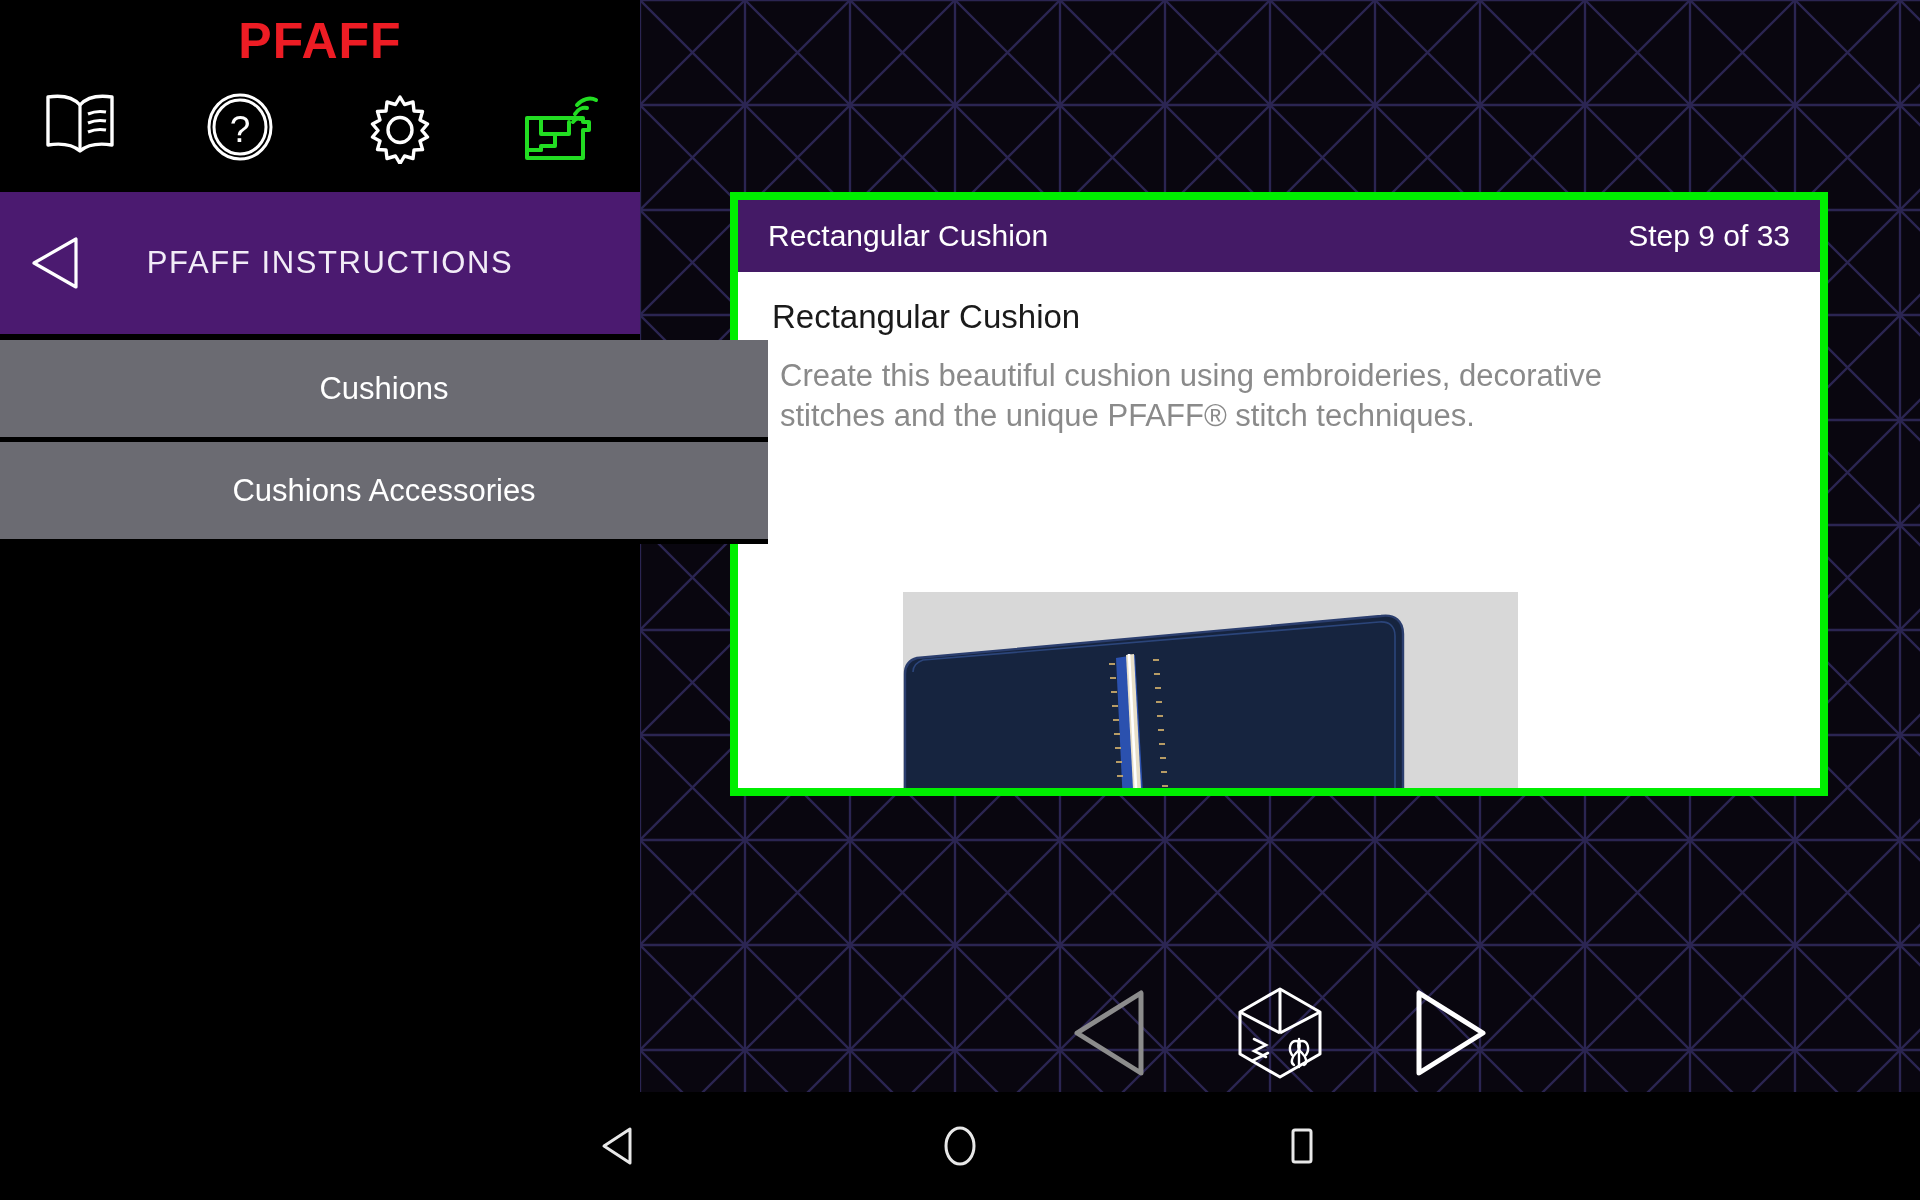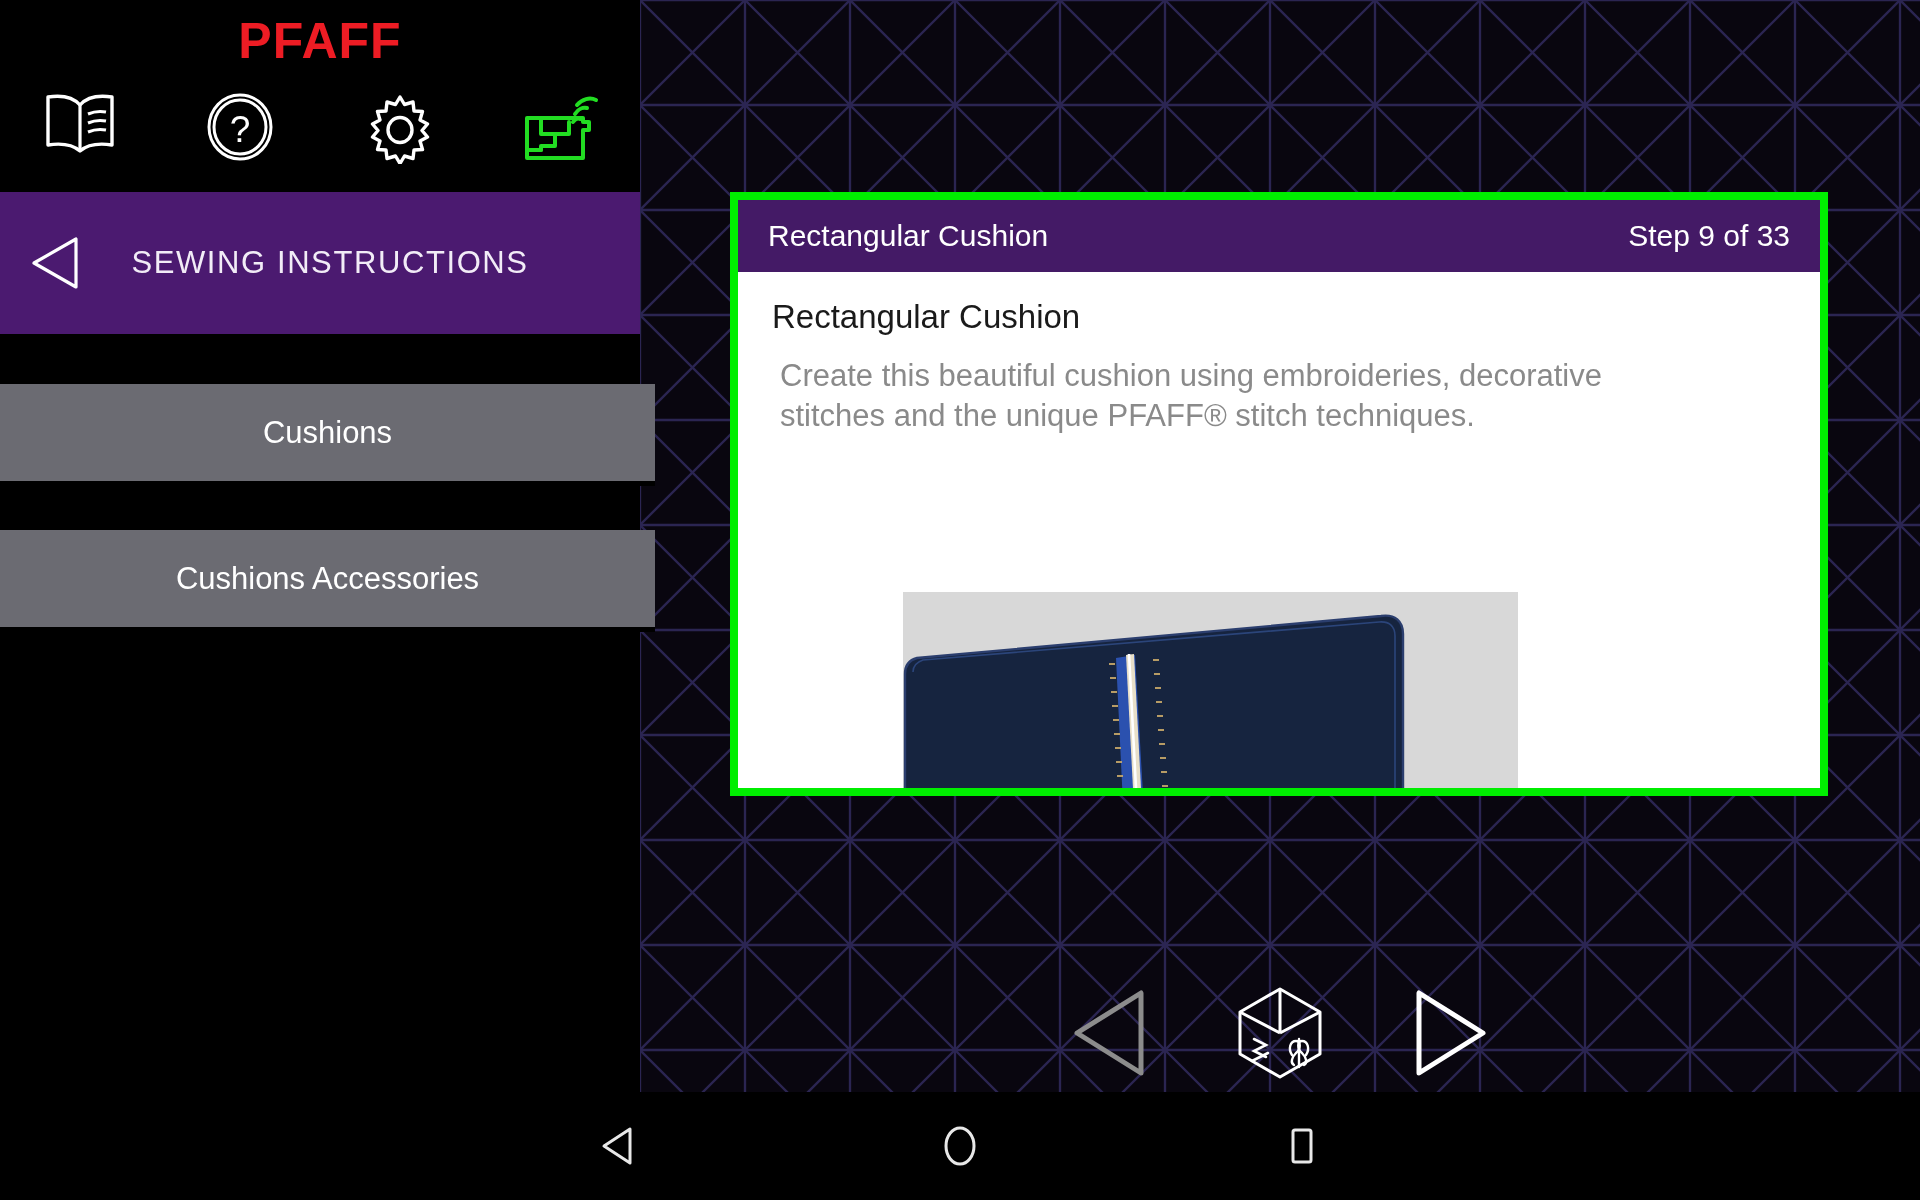--- a/index.html
+++ b/index.html
@@ -90,32 +90,31 @@
   }
 
   
   #sidebar-menu {
     position: absolute;
     top: 340px;
     left: 0;
     width: 640px;
   }
   .menu-item {
-    width: 655px;
+    width: 768px;
     height: 102px;
     background: #6B6B72;
     display: flex;
     align-items: center;
     justify-content: center;
     color: #FFFFFF;
     font-size: 31px;
     border-bottom: 5px solid #000000;
     cursor: pointer;
     font-weight: 400;
-    margin-top: 44px;
   }
 
   
   #main-area {
     position: absolute;
     left: 640px;
     top: 0;
     width: 1280px;
     height: 1092px;
     background: #09060F;
@@ -276,21 +275,21 @@
       </div>
 
     </div>
 
     <div id="section-header">
       <div id="back-arrow-wrap">
         <svg width="54" height="58" viewBox="0 0 54 58">
           <path d="M48 5 L48 53 L6 29 Z" fill="none" stroke="#FFFFFF" stroke-width="3.2" stroke-linejoin="round"></path>
         </svg>
       </div>
-      <div id="section-header-title">SEWING INSTRUCTIONS</div>
+      <div id="section-header-title">PFAFF INSTRUCTIONS</div>
     </div>
 
     <div id="sidebar-menu">
       <div class="menu-item">Cushions</div>
       <div class="menu-item">Cushions Accessories</div>
     </div>
 
   </div>
 
   <div id="main-area">

